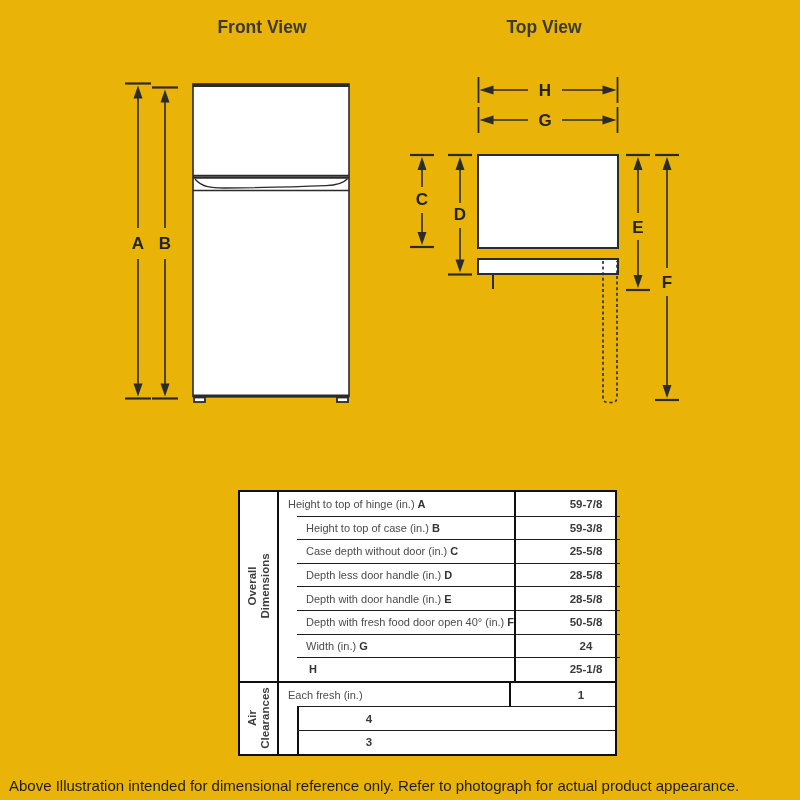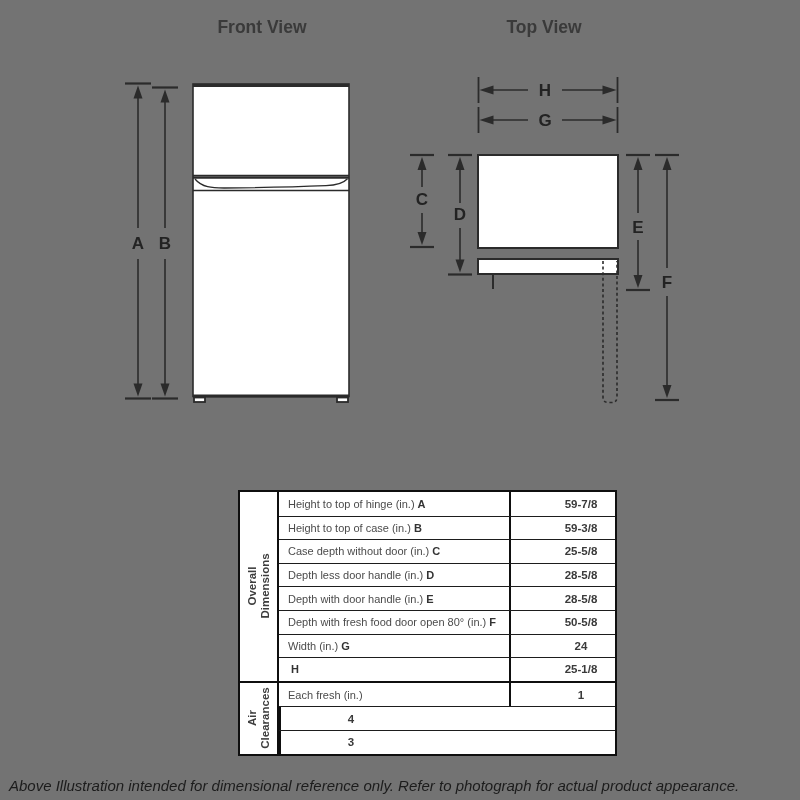--- a/index.html
+++ b/index.html
@@ -1,37 +1,37 @@
 <!DOCTYPE html>
 <html><head>
 <meta charset="utf-8">
 <style>
   html,body{margin:0;padding:0;background:#fff;}
   body{width:800px;height:800px;overflow:hidden;font-family:"Liberation Sans",sans-serif;}
-  .page{position:relative;width:800px;height:800px;background:#737373;}
+  .page{position:relative;width:800px;height:800px;background:#eab308;}
   svg text{font-family:"Liberation Sans",sans-serif;}
   .svg-title{font-size:17.5px;font-weight:bold;fill:#3a3a3a;text-anchor:middle;}
   .dim-label{font-size:17px;font-weight:bold;fill:#232323;text-anchor:middle;}
   .ln{stroke:#2b2b2b;fill:none;}
   .ah{fill:#2b2b2b;stroke:none;}
 
   
   .dim-table{position:absolute;left:238px;top:490px;width:379px;border:2.5px solid #0f0f0f;box-sizing:border-box;background:#fff;}
   .tsection{display:flex;}
   .tsection + .tsection{border-top:2.5px solid #0f0f0f;}
   .vcell{width:37px;min-width:37px;border-right:2.5px solid #0f0f0f;display:flex;align-items:center;justify-content:center;overflow:visible;}
   .vtext{transform:rotate(-90deg);display:flex;flex-direction:column;align-items:center;font-weight:bold;font-size:11.5px;line-height:13px;color:#3d3d3d;white-space:nowrap;}
   .rows{flex:1;display:flex;flex-direction:column;}
   .trow{display:flex;height:23.6px;box-sizing:border-box;align-items:stretch;}
-  .trow + .trow{border-top:1.4px solid #1d1d1d;}
+  .trow + .trow{border-top:1.4px solid #1d1d1d;margin-left:18px;}
   .tlabel{flex:1;display:flex;align-items:center;padding-left:9px;font-size:11px;color:#4b4b4b;white-space:nowrap;overflow:hidden;}
   .tlabel .key{font-weight:bold;color:#333;margin-left:3px;}
   .tvalue{width:68px;min-width:68px;border-left:2.5px solid #0f0f0f;display:flex;align-items:center;justify-content:center;font-size:11.5px;font-weight:bold;color:#3a3a3a;padding-left:36px;}
 
-  .caption{position:absolute;left:9px;top:777px;width:791px;font-size:15px;color:#1c1c1c;white-space:nowrap;font-style:italic;}
+  .caption{position:absolute;left:9px;top:777px;width:791px;font-size:15px;color:#1c1c1c;white-space:nowrap;}
 </style>
 </head>
 <body>
 
 <div class="page">
 
   <svg width="800" height="460" viewBox="0 0 800 460">
 
     <g>
       <text class="svg-title" x="262" y="33">Front View</text>
@@ -182,21 +182,21 @@
         </div>
         <div class="trow">
           <div class="tlabel">
               <span>Depth with door handle (in.)</span>
               <span class="key">E</span>
             </div>
           <div class="tvalue">28-5/8</div>
         </div>
         <div class="trow">
           <div class="tlabel">
-              <span>Depth with fresh food door open 80° (in.)</span>
+              <span>Depth with fresh food door open 40° (in.)</span>
               <span class="key">F</span>
             </div>
           <div class="tvalue">50-5/8</div>
         </div>
         <div class="trow">
           <div class="tlabel">
               <span>Width (in.)</span>
               <span class="key">G</span>
             </div>
           <div class="tvalue">24</div>

